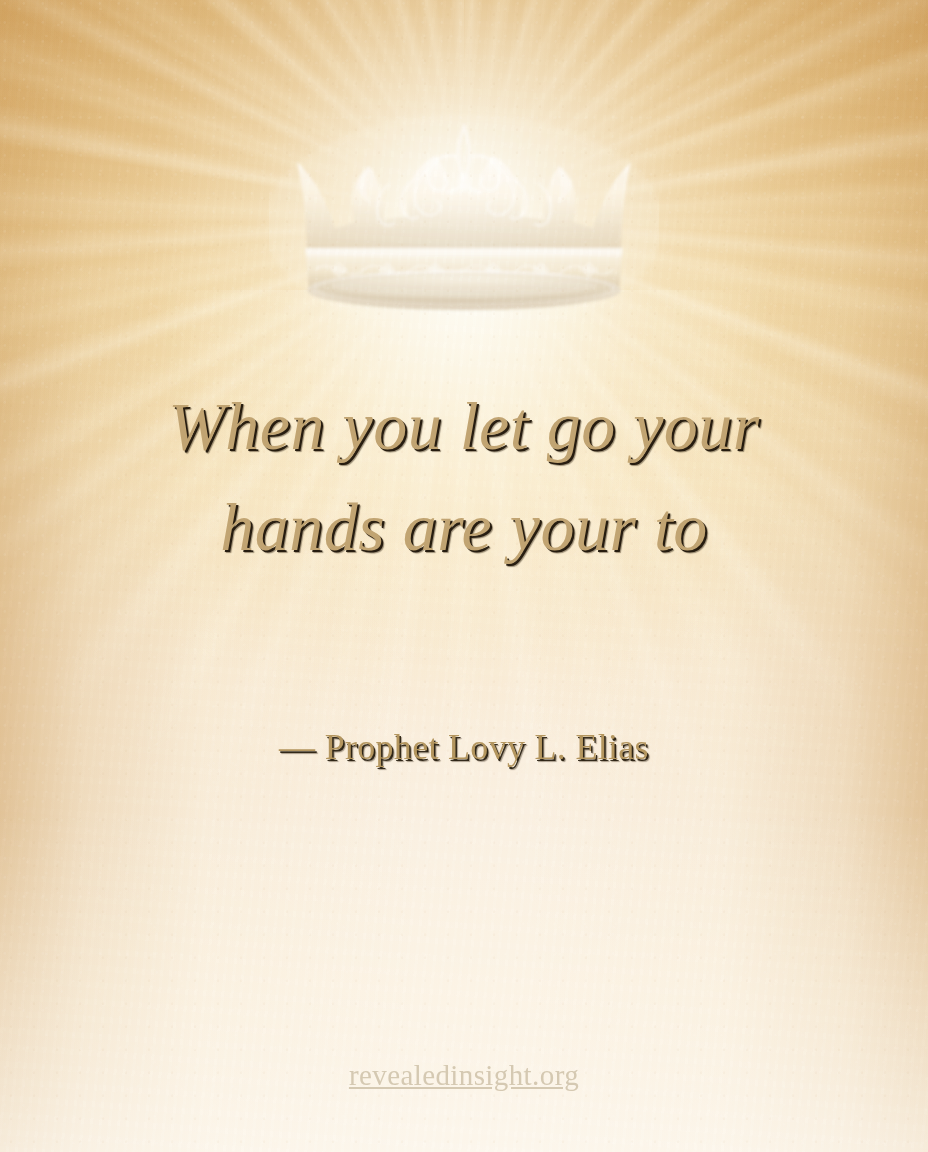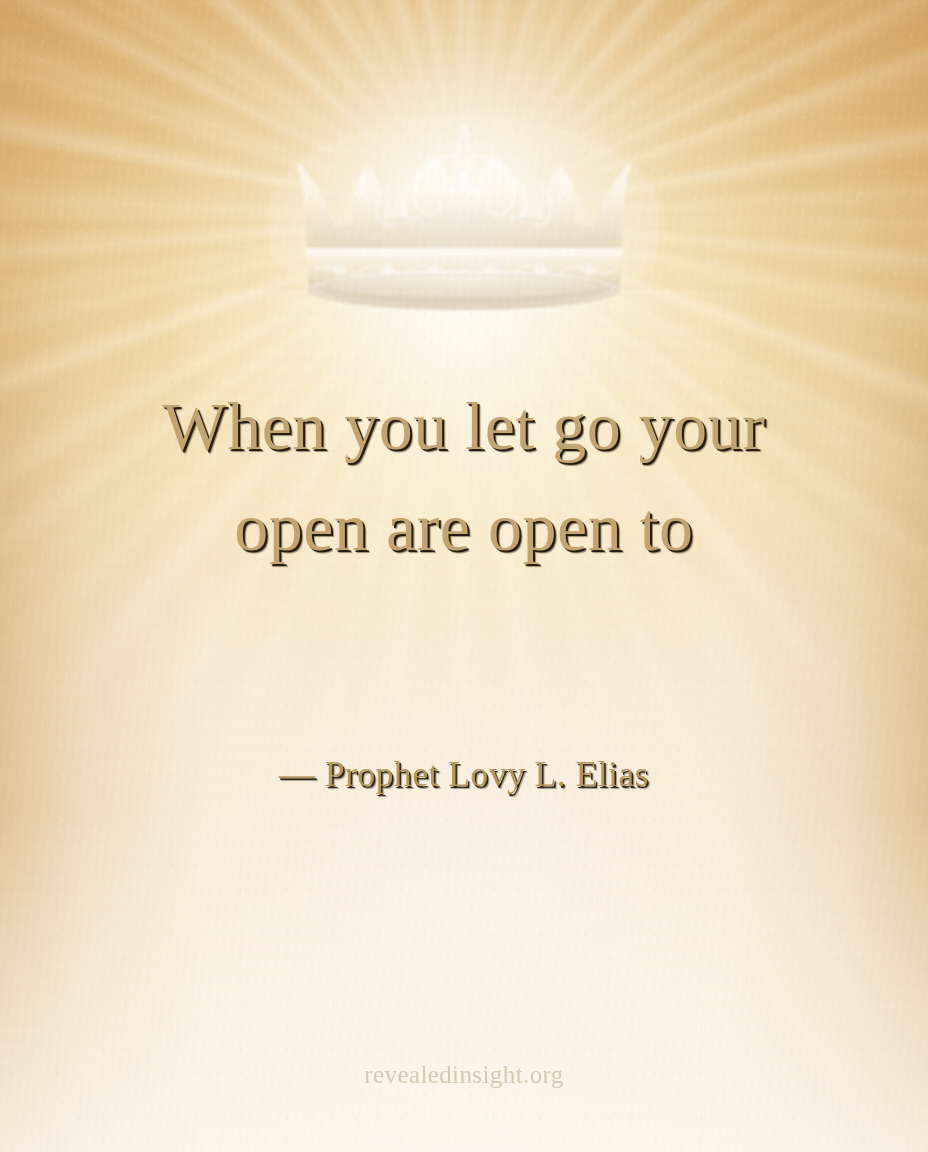--- a/index.html
+++ b/index.html
@@ -209,54 +209,56 @@
     top: 0;
     height: 100%;
   }
   .quote {
     position: absolute;
     left: 50%;
     top: 376px;
     transform: translateX(-50%);
     width: 760px;
     text-align: center;
+    font-style: italic;
     font-size: 68px;
     line-height: 101px;
     letter-spacing: 0.5px;
     color: #c1a472;
     text-shadow:
       2px 2px 0 rgba(28,18,6,0.92),
       3px 3px 1px rgba(40,26,8,0.45);
   }
   .attribution {
     position: absolute;
     left: 50%;
-    top: 750px;
+    top: 723px;
     transform: translateX(-50%);
     width: 760px;
     text-align: center;
     font-size: 36px;
     line-height: 48px;
     letter-spacing: 0.3px;
     color: #b4965f;
     text-shadow:
       1.5px 1.5px 0 rgba(30,20,6,0.88),
       2.5px 2.5px 1px rgba(40,26,8,0.40);
   }
   .watermark {
     position: absolute;
     left: 50%;
     top: 1058px;
     transform: translateX(-50%);
     width: 700px;
     text-align: center;
-    font-size: 25px;
+    font-size: 29px;
     line-height: 34px;
     letter-spacing: 0.4px;
     color: #d5c9b2;
+    text-decoration: underline;
   }
 </style>
 </head>
 <body>
 
 <div id="poster">
 
   <div class="wash-h"></div>
   <div class="wash-top"></div>
 
@@ -370,21 +372,21 @@
     </svg>
   </div>
 
   <div class="wash-bottom"></div>
   <div class="texture"></div>
   <div class="speckle"></div>
 
   <div class="content">
     <div class="quote">
       <div>When you let go your</div>
-      <div>open are open to</div>
+      <div>hands are your to</div>
     </div>
 
     <div class="attribution">— Prophet Lovy L. Elias</div>
 
     <div class="watermark">revealedinsight.org</div>
   </div>
 
 </div>
 
 </body></html>

